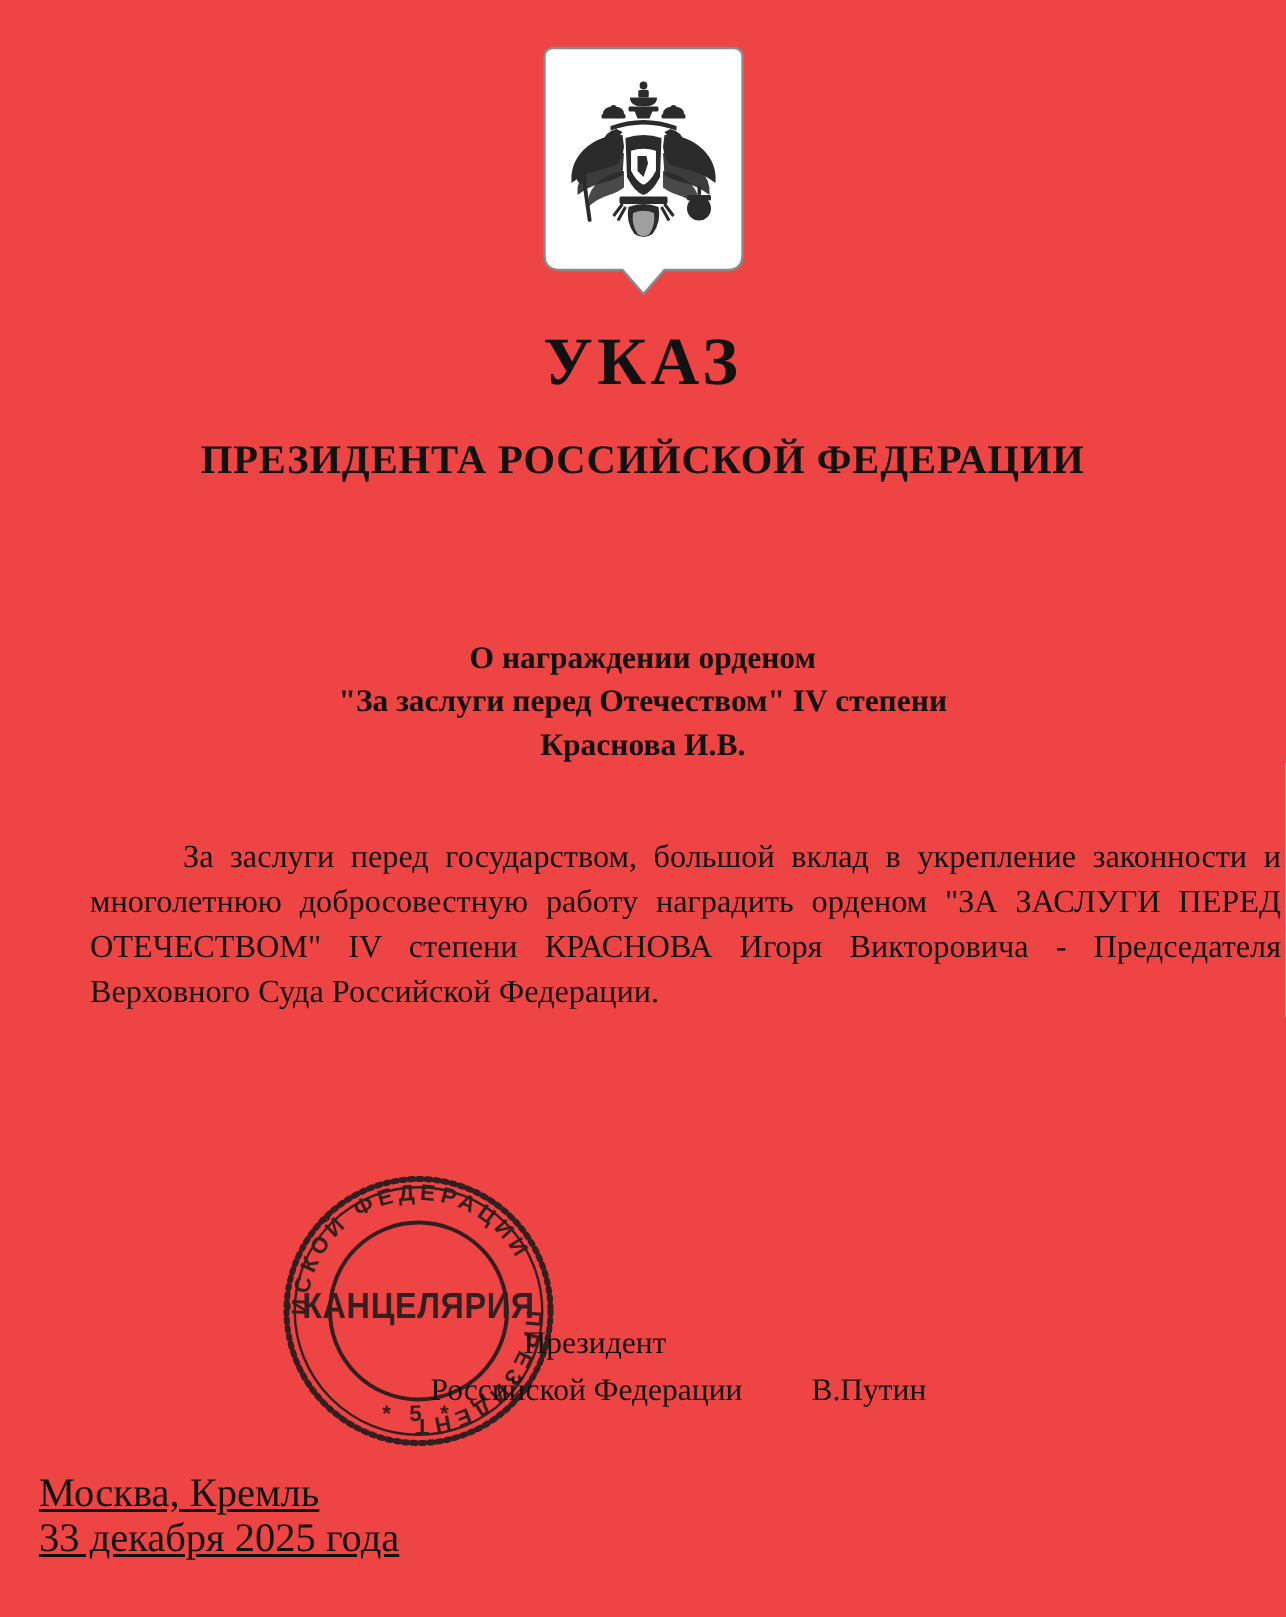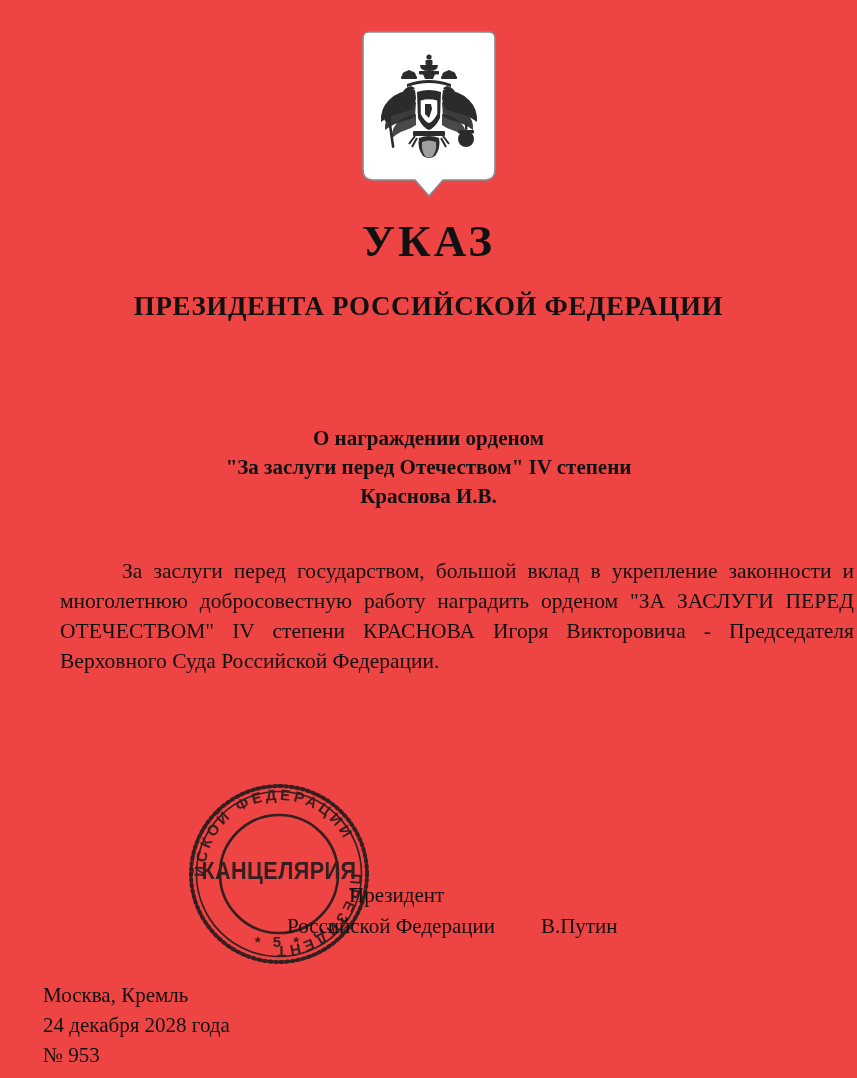--- a/index.html
+++ b/index.html
@@ -110,24 +110,25 @@
     font-size: 21px;
     line-height: 31px;
   }
   .sig-line1 { padding-left: 62px; }
   .sig-line2 { white-space: nowrap; }
   .sig-name { display: inline-block; margin-left: 46px; text-align: center; }
 
   
   #footer-block {
     position: absolute;
-    left: 43px;
+    left: 26px;
     top: 980px;
-    font-size: 21px;
+    font-size: 27px;
     line-height: 30px;
+    text-decoration: underline;
   }
   #footer-block div { white-space: nowrap; }
 </style>
 </head>
 <body>
 
 <div id="page">
 
   <div id="emblem-block">
     <div class="shield-wrap">
@@ -235,17 +236,16 @@
 
   <div id="signature-block">
     <div class="sig-line1">Президент</div>
     <div class="sig-line2">
       <span>Российской Федерации</span><span class="sig-name">В.Путин</span>
     </div>
   </div>
 
   <div id="footer-block">
     <div>Москва, Кремль</div>
-    <div>24 декабря 2028 года</div>
-    <div>№ 953</div>
+    <div>33 декабря 2025 года</div>
   </div>
 
 </div>
 
 </body></html>

